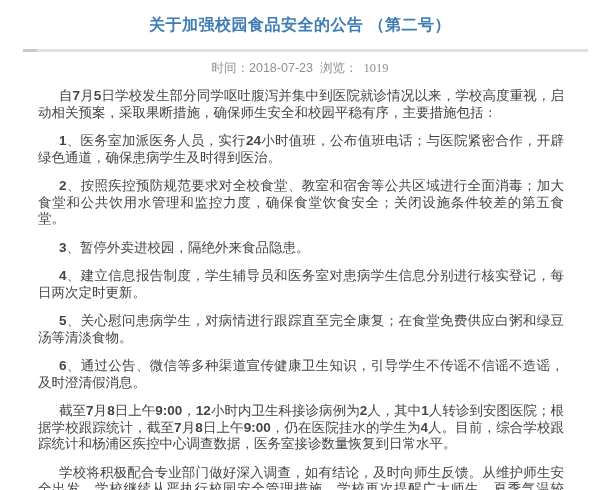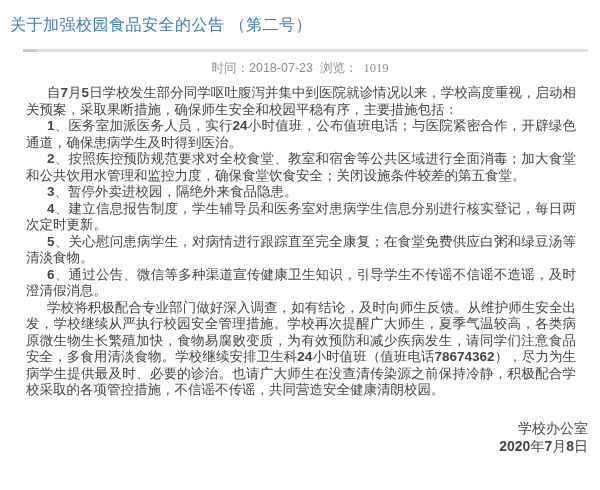--- a/index.html
+++ b/index.html
@@ -6,24 +6,24 @@
   body {
     width:600px; height:490px;
     background:#ffffff;
     font-family:"Liberation Sans", sans-serif;
     overflow:hidden;
   }
   .page { position:relative; width:600px; height:490px; background:#fff; }
 
   .title {
     margin:12px 10px 0 10px;
-    text-align:left;
+    text-align:center;
     color:#3e7cb3;
     font-size:16px;
-    font-weight:normal;
+    font-weight:bold;
     letter-spacing:0.5px;
     line-height:26px;
   }
 
   .divider {
     position:relative;
     margin:11px 12px 0 23px;
     height:3px;
     background:#e0e0e0;
   }
@@ -45,21 +45,21 @@
   .meta .views-val { margin-left:6px;font-family:Liberation Serif, serif; }
 
   .content {
     margin:9px 24px 0 26px;
     font-size:13.5px;
     line-height:16.5px;
     color:#454545;
     text-align:justify;
     text-justify:inter-ideograph;
   }
-  .content p { margin:0; padding:0; text-indent:21px; }
+  .content p { margin:12px; padding:0; text-indent:21px; }
   .content b, .signature b { font-weight:bold; }
 
   .signature {
     margin-top:20px;
     padding-right:12px;
     text-align:right;
     color:#454545;
     font-size:14px;
     line-height:18px;
   }
@@ -78,20 +78,21 @@
   </div>
 
   <div class="content">
     <p>自<b>7</b>月<b>5</b>日学校发生部分同学呕吐腹泻并集中到医院就诊情况以来，学校高度重视，启动相关预案，采取果断措施，确保师生安全和校园平稳有序，主要措施包括：</p>
     <p><b>1</b>、医务室加派医务人员，实行<b>24</b>小时值班，公布值班电话；与医院紧密合作，开辟绿色通道，确保患病学生及时得到医治。</p>
     <p><b>2</b>、按照疾控预防规范要求对全校食堂、教室和宿舍等公共区域进行全面消毒；加大食堂和公共饮用水管理和监控力度，确保食堂饮食安全；关闭设施条件较差的第五食堂。</p>
     <p><b>3</b>、暂停外卖进校园，隔绝外来食品隐患。</p>
     <p><b>4</b>、建立信息报告制度，学生辅导员和医务室对患病学生信息分别进行核实登记，每日两次定时更新。</p>
     <p><b>5</b>、关心慰问患病学生，对病情进行跟踪直至完全康复；在食堂免费供应白粥和绿豆汤等清淡食物。</p>
     <p><b>6</b>、通过公告、微信等多种渠道宣传健康卫生知识，引导学生不传谣不信谣不造谣，及时澄清假消息。</p>
+    <p>截至<b>7</b>月<b>8</b>日上午<b>9:00</b>，<b>12</b>小时内卫生科接诊病例为<b>2</b>人，其中<b>1</b>人转诊到安图医院；根据学校跟踪统计，截至<b>7</b>月<b>8</b>日上午<b>9:00</b>，仍在医院挂水的学生为<b>4</b>人。目前，综合学校跟踪统计和杨浦区疾控中心调查数据，医务室接诊数量恢复到日常水平。</p>
     <p>学校将积极配合专业部门做好深入调查，如有结论，及时向师生反馈。从维护师生安全出发，学校继续从严执行校园安全管理措施。学校再次提醒广大师生，夏季气温较高，各类病原微生物生长繁殖加快，食物易腐败变质，为有效预防和减少疾病发生，请同学们注意食品安全，多食用清淡食物。学校继续安排卫生科<b>24</b>小时值班（值班电话<b>78674362</b>），尽力为生病学生提供最及时、必要的诊治。也请广大师生在没查清传染源之前保持冷静，积极配合学校采取的各项管控措施，不信谣不传谣，共同营造安全健康清朗校园。</p>
   </div>
 
   <div class="signature">
     <div>学校办公室</div>
     <div><b>2020</b>年<b>7</b>月<b>8</b>日</div>
   </div>
 
 </div>
 

